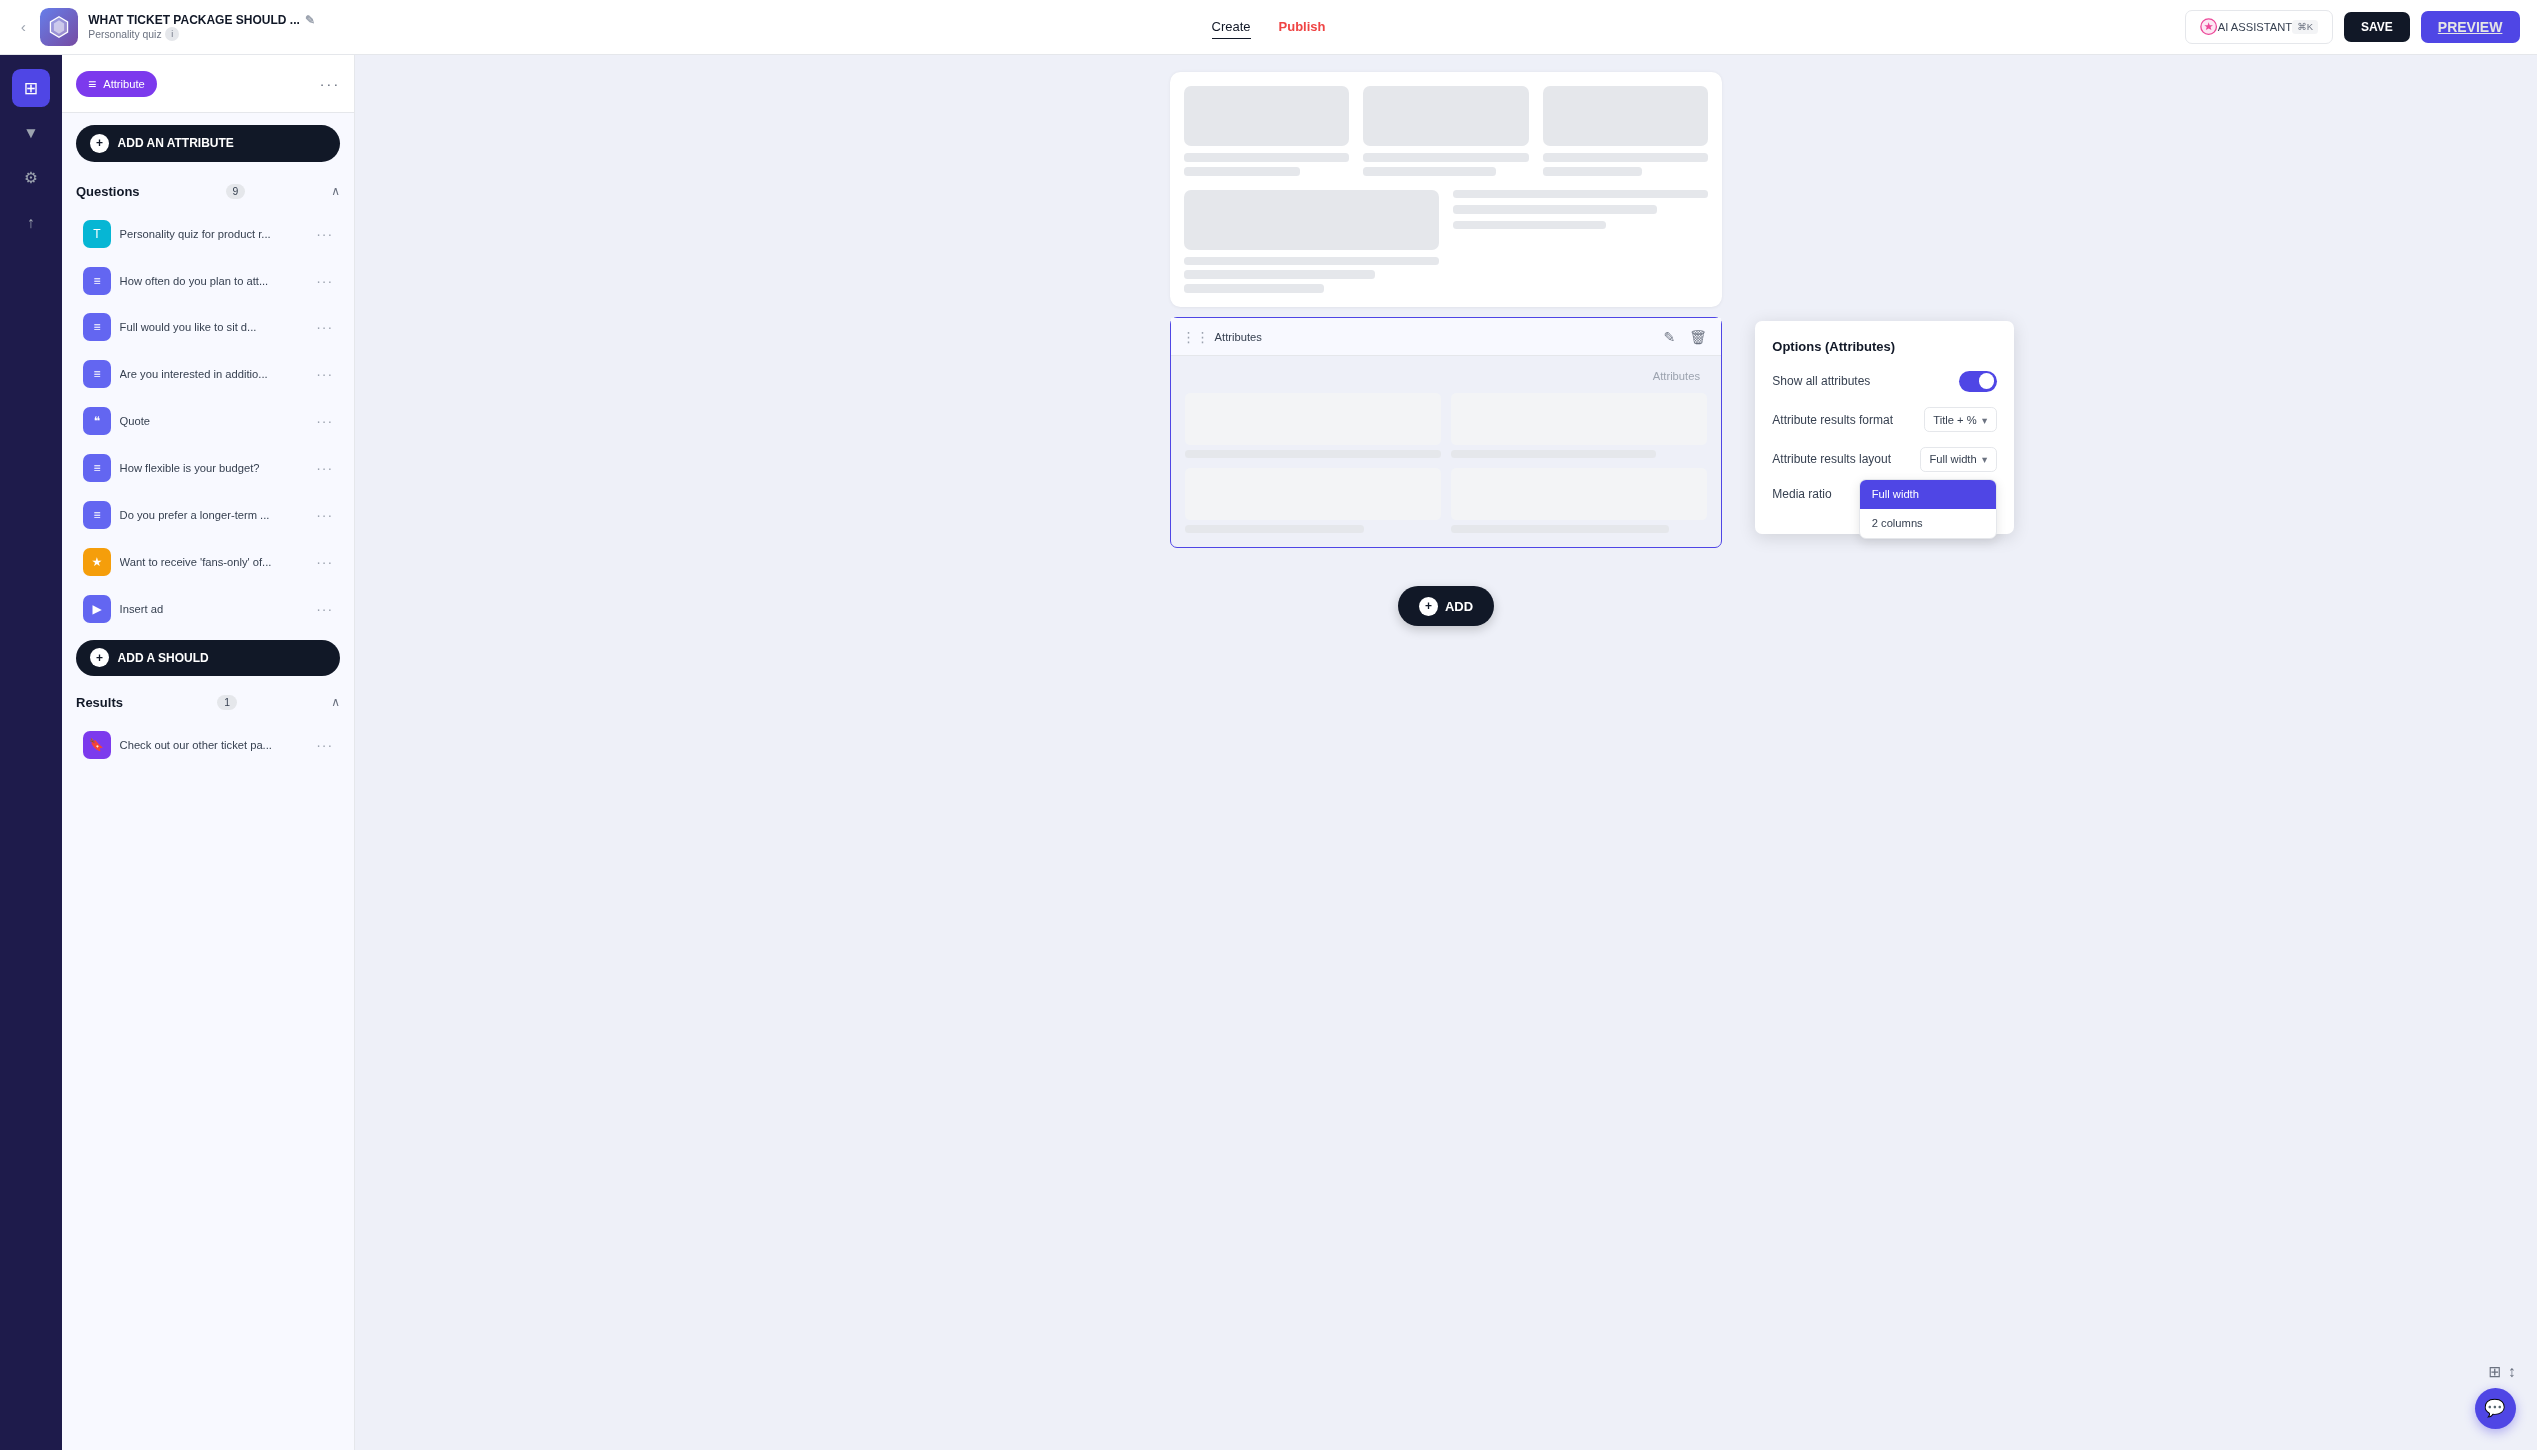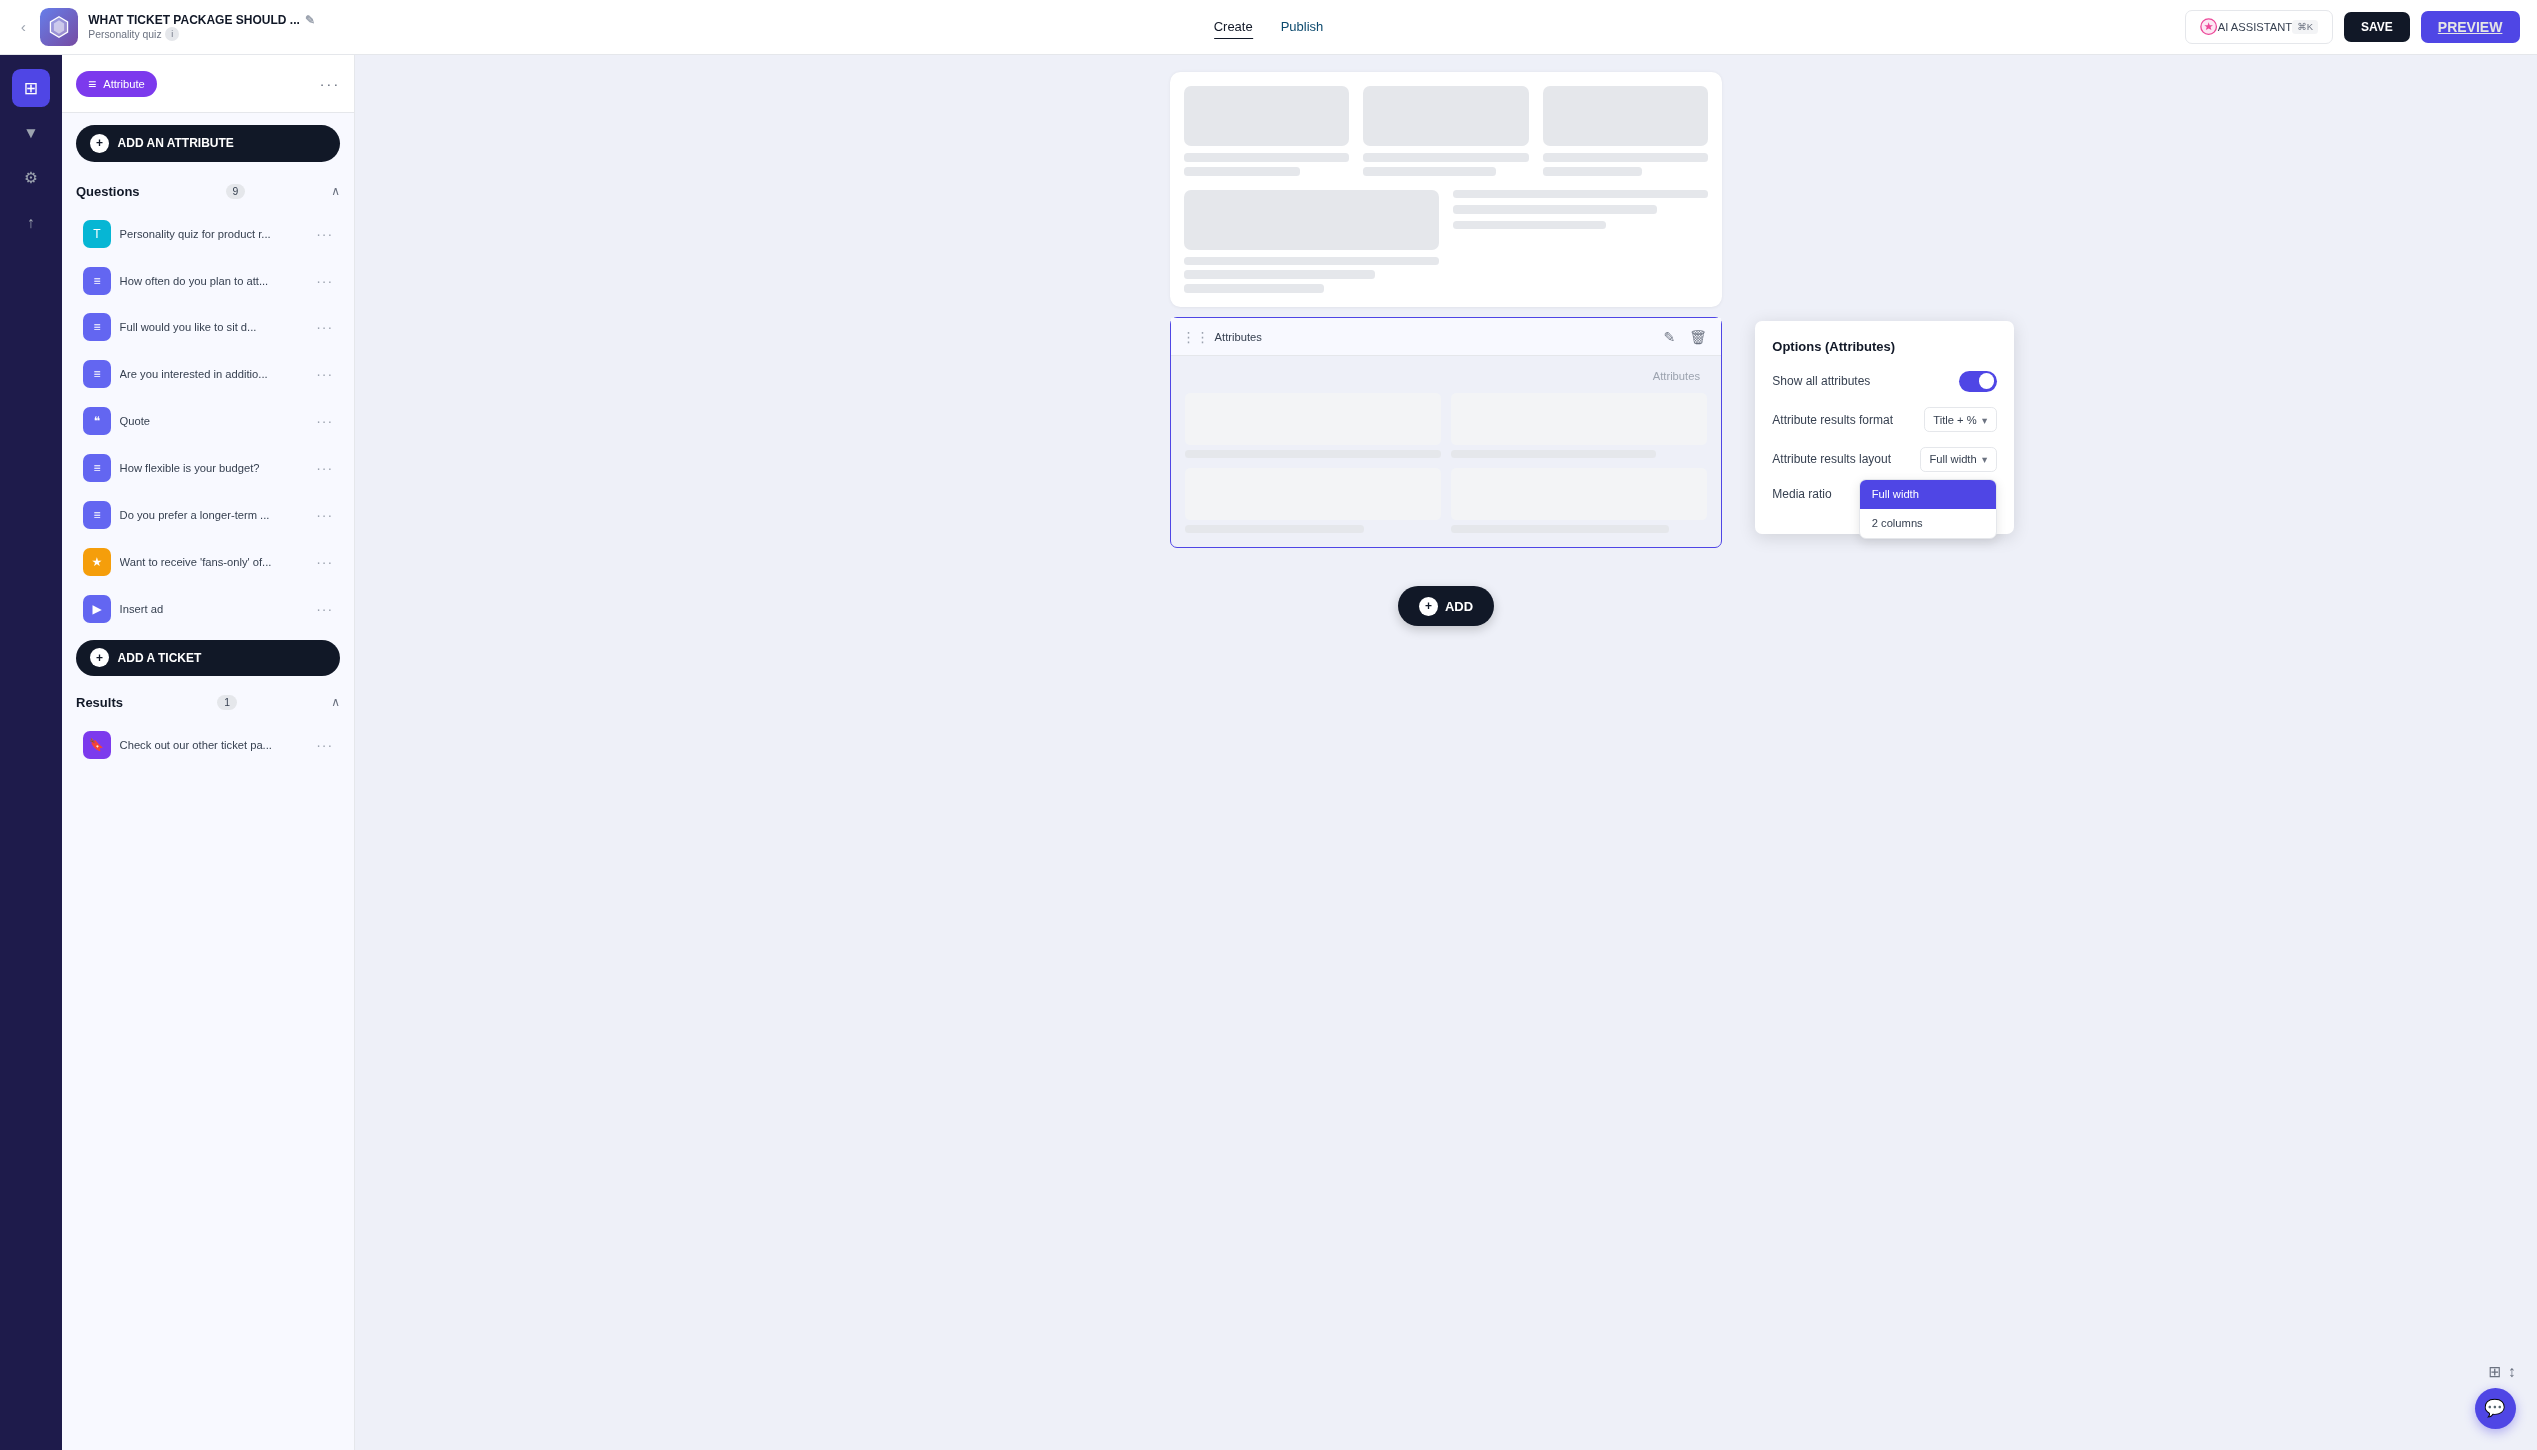--- a/index.html
+++ b/index.html
@@ -18,21 +18,21 @@
       border-radius: 8.6px; display: flex; align-items: center; justify-content: center;
     }
     .logo-icon svg { width: 24px; height: 24px; }
     .back-btn { background: none; border: none; cursor: pointer; color: #9ca3af; font-size: 15.5px; padding: 3.5px; }
     .header-title-block { display: flex; flex-direction: column; }
     .header-title { font-size: 12px; font-weight: 600; color: #111827; display: flex; align-items: center; gap: 5.2px; }
     .edit-icon { color: #9ca3af; cursor: pointer; font-size: 12px; }
     .header-subtitle { font-size: 10.4px; color: #6b7280; display: flex; align-items: center; gap: 3.5px; }
     .info-icon { width: 14px; height: 14px; border-radius: 50%; background: #e5e7eb; display: inline-flex; align-items: center; justify-content: center; font-size: 8.6px; color: #6b7280; cursor: pointer; }
     .header-nav { display: flex; align-items: center; gap: 28px; position: absolute; left: 50%; transform: translateX(-50%); }
-    .nav-item { font-size: 13px; color: #0c4a6e; cursor: pointer; padding: 3.5px 0; border-bottom: 1.7px solid transparent; }
+    .nav-item { font-size: 13px; color: #ef4444; cursor: pointer; padding: 3.5px 0; border-bottom: 1.7px solid transparent; font-weight: bold; }
     .nav-item.active { color: #111827; font-weight: 500; border-bottom-color: #111827; }
     .header-right { display: flex; align-items: center; gap: 10.4px; }
     .ai-btn {
       display: flex; align-items: center; gap: 0; padding: 7px 14px;
       border: 1.3px solid #e5e7eb; border-radius: 7px; background: #fff;
       cursor: pointer; font-size: 11.2px; color: #374151; font-weight: 500;
     }
     .ai-icon { width: 17.3px; height: 17.3px; }
     .shortcut { background: #f3f4f6; border-radius: 3.5px; padding: 1.7px 5.2px; font-size: 9.5px; color: #6b7280; }
     .save-btn {
@@ -344,21 +344,21 @@
         <div class="question-left">
           <div class="q-icon" style="background:#6366f1;">▶</div>
           <span class="q-text">Insert ad</span>
         </div>
         <button class="q-more">···</button>
       </div>
     </div>
 
     <button class="add-block-btn">
       <div class="plus-circle">+</div>
-      <span>ADD A TICKET</span>
+      <span>ADD A SHOULD</span>
     </button>
 
     <div class="section-header">
       <span class="section-title">Results</span>
       <span class="section-badge">1</span>
       <span class="chevron">∧</span>
     </div>
 
     <div class="results-item">
       <div class="question-left">

